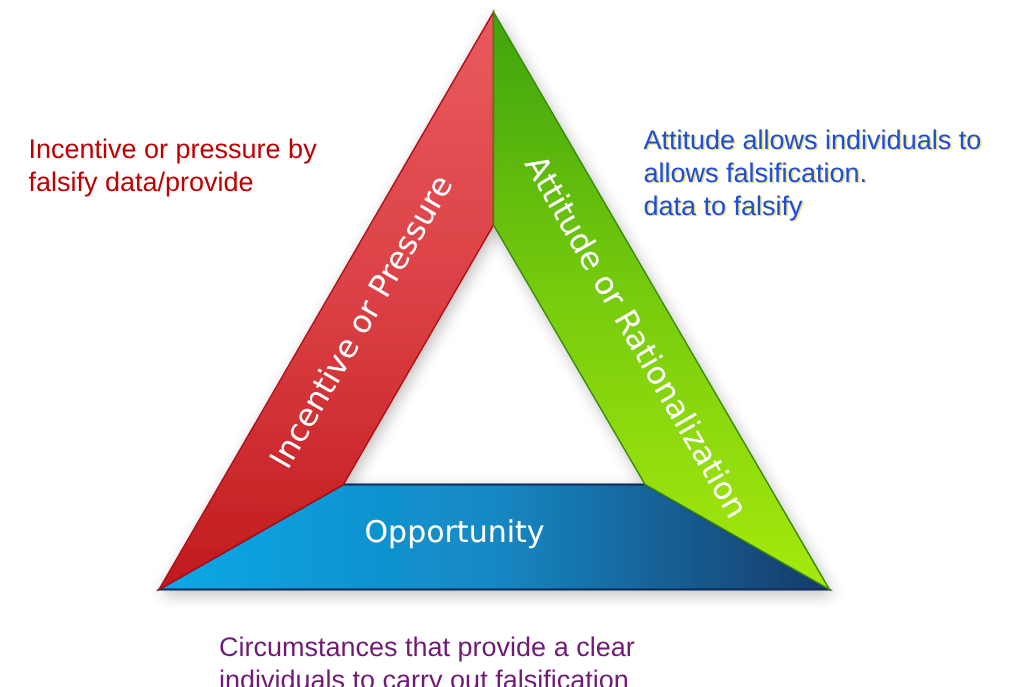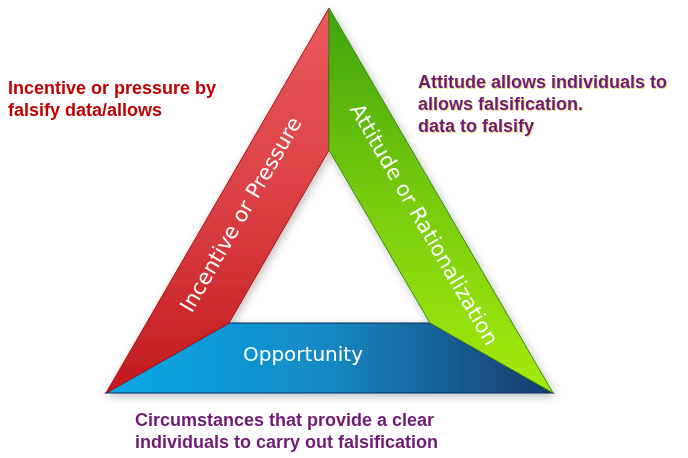--- a/index.html
+++ b/index.html
@@ -1,19 +1,19 @@
 <!DOCTYPE html>
 <html><head>
 <meta charset="utf-8">
 <style>
   html, body { margin:0; padding:0; background:#ffffff; }
   body { width:688px; height:458px; position:relative; overflow:hidden; font-family:"Liberation Sans", sans-serif; }
-  .note { position:absolute; font-weight:bold; font-size:18px; line-height:22px; margin:4px; white-space:nowrap; }
+  .note { position:absolute; font-weight:normal; font-size:18px; line-height:22px; margin:15px; white-space:nowrap; }
   #note-red { left:4px; top:73px; color:#c00000; }
-  #note-green { left:414px; top:67px; color:#701a75; text-shadow: 1px 1px 0 #e8e080; }
+  #note-green { left:414px; top:67px; color:#1d4ed8; text-shadow: 1px 1px 0 #e8e080; }
   #note-blue { left:131px; top:405px; color:#701a75; }
   svg { position:absolute; left:0; top:0; }
   .side-label { fill:#ffffff; font-family:"DejaVu Sans", sans-serif; }
 </style>
 </head>
 <body>
 
 <svg width="688" height="458" viewBox="0 0 688 458">
   <defs>
     <linearGradient id="gRed" x1="0" y1="0" x2="0" y2="1">
@@ -53,21 +53,21 @@
     <polygon points="329,8 553,393 430,323 329,150" fill="url(#gGreen)" stroke="#3a8a10" stroke-width="1"></polygon>
   </g>
 
   <text class="side-label" font-size="21" text-anchor="middle" transform="translate(247,218) rotate(-60)">Incentive or Pressure</text>
   <text class="side-label" font-size="21" text-anchor="middle" transform="translate(418,228) rotate(60)">Attitude or Rationalization</text>
   <text class="side-label" font-size="20" text-anchor="middle" x="303" y="361">Opportunity</text>
 </svg>
 
 <div class="note" id="note-red">
   <div>Incentive or pressure by</div>
-  <div>falsify data/allows</div>
+  <div>falsify data/provide</div>
 </div>
 
 <div class="note" id="note-green">
   <div>Attitude allows individuals to</div>
   <div>allows falsification.</div>
   <div>data to falsify</div>
 </div>
 
 <div class="note" id="note-blue">
   <div>Circumstances that provide a clear</div>

